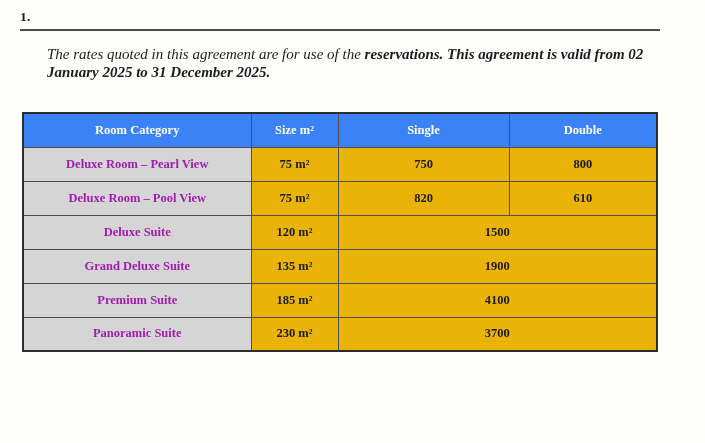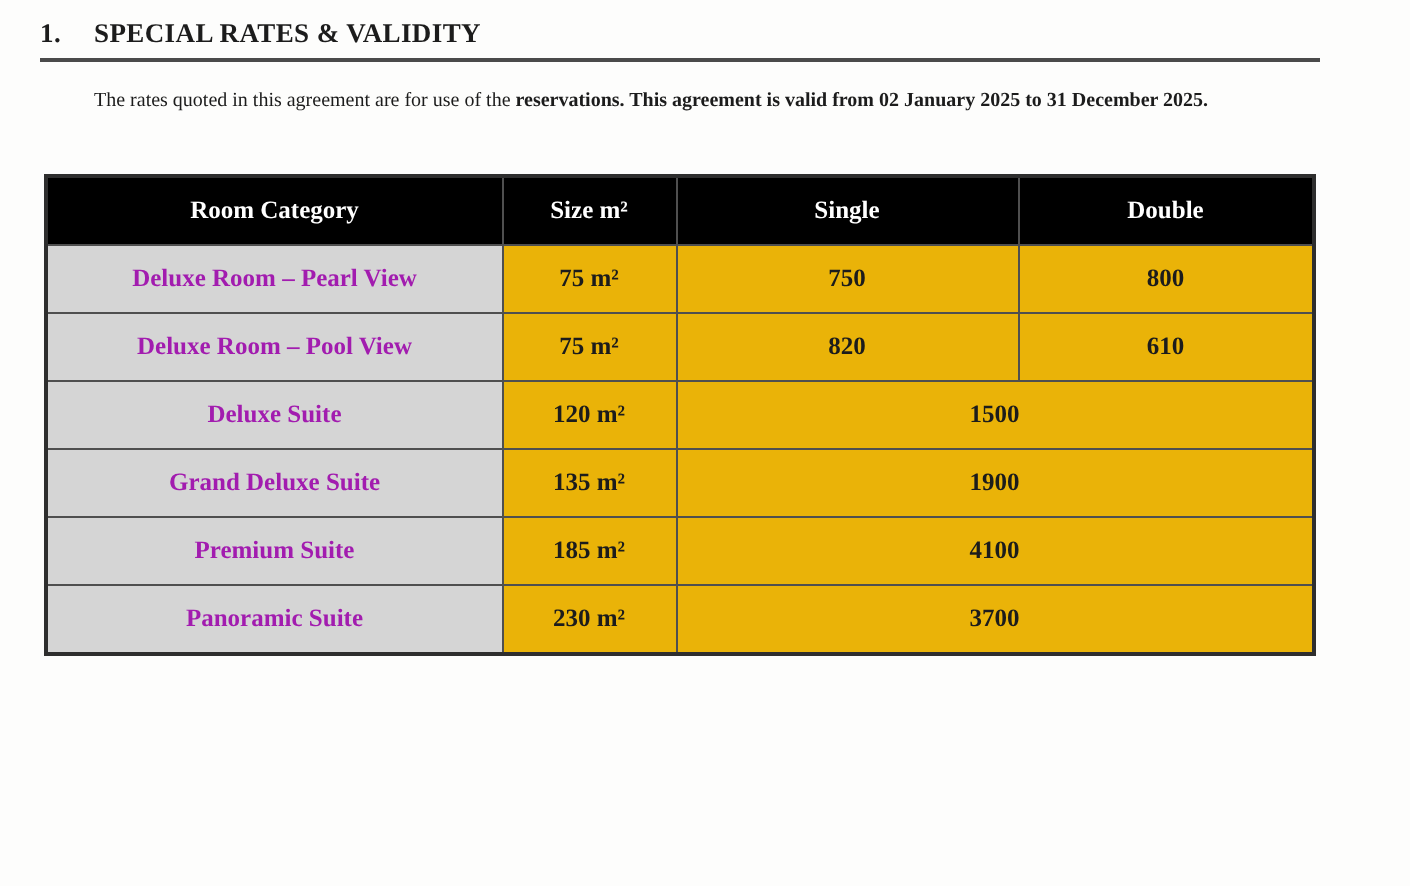--- a/index.html
+++ b/index.html
@@ -20,22 +20,23 @@
     font-weight: bold;
     font-size: 13.5px;
     letter-spacing: 0.2px;
     display: flex;
   }
   .heading .num { width: 27px; flex: 0 0 auto; }
 
   .intro {
     margin: 14px 18px 0 47px;
     width: 613px;
-    font-size: 10px;
+    font-size: 15px;
     line-height: 1.22;
+    font-style: italic;
   }
   .intro .bold { font-weight: bold; }
 
   table.rates {
     margin: 30px 0 0 22px;
     border-collapse: collapse;
     border: 2px solid #2e2e2e;
     table-layout: fixed;
     width: 634px;
     font-size: 12.5px;
@@ -43,40 +44,39 @@
   table.rates th, table.rates td {
     border: 1px solid #4f4f4f;
     text-align: center;
     vertical-align: middle;
     font-weight: bold;
     padding: 0 4px;
     overflow: hidden;
   }
   table.rates thead th {
     height: 33px;
-    background: #000000;
+    background: #3b82f6;
     color: #ffffff;
     font-size: 12.5px;
     margin-top: 28px;
   }
   table.rates tbody tr { height: 34px; }
   table.rates tbody th.cat {
     background: #d5d5d5;
     color: #a21caf;
   }
   table.rates tbody td { background: #eab308; }
 </style>
 </head>
 <body>
 
 <div class="page">
 
   <div class="heading">
     <span class="num">1.</span>
-    <span>SPECIAL RATES &amp; VALIDITY</span>
   </div>
 
   <div class="intro">
     <span>The rates quoted in this agreement are for use of the </span><span class="bold">reservations. This agreement is valid from 02 January 2025 to 31 December 2025.</span>
   </div>
 
   <table class="rates">
     <colgroup>
         <col style="width: 228px;">
         <col style="width: 87px;">

